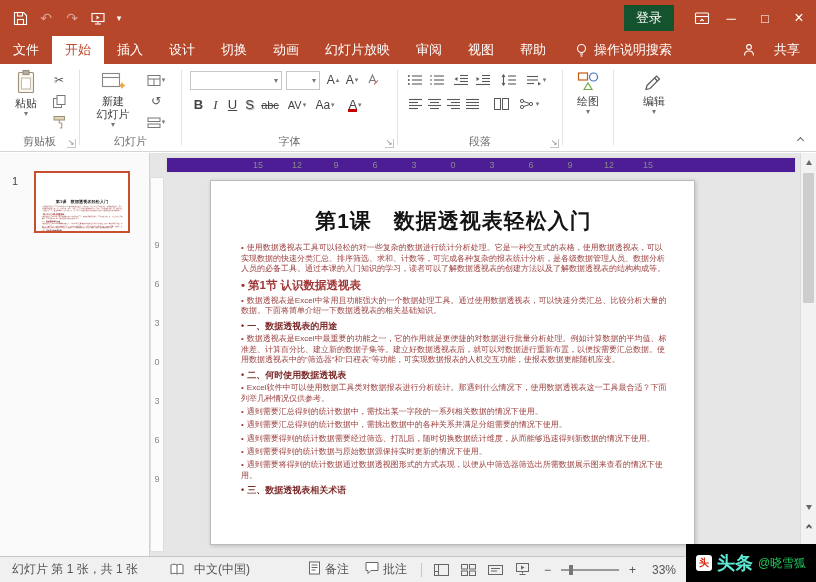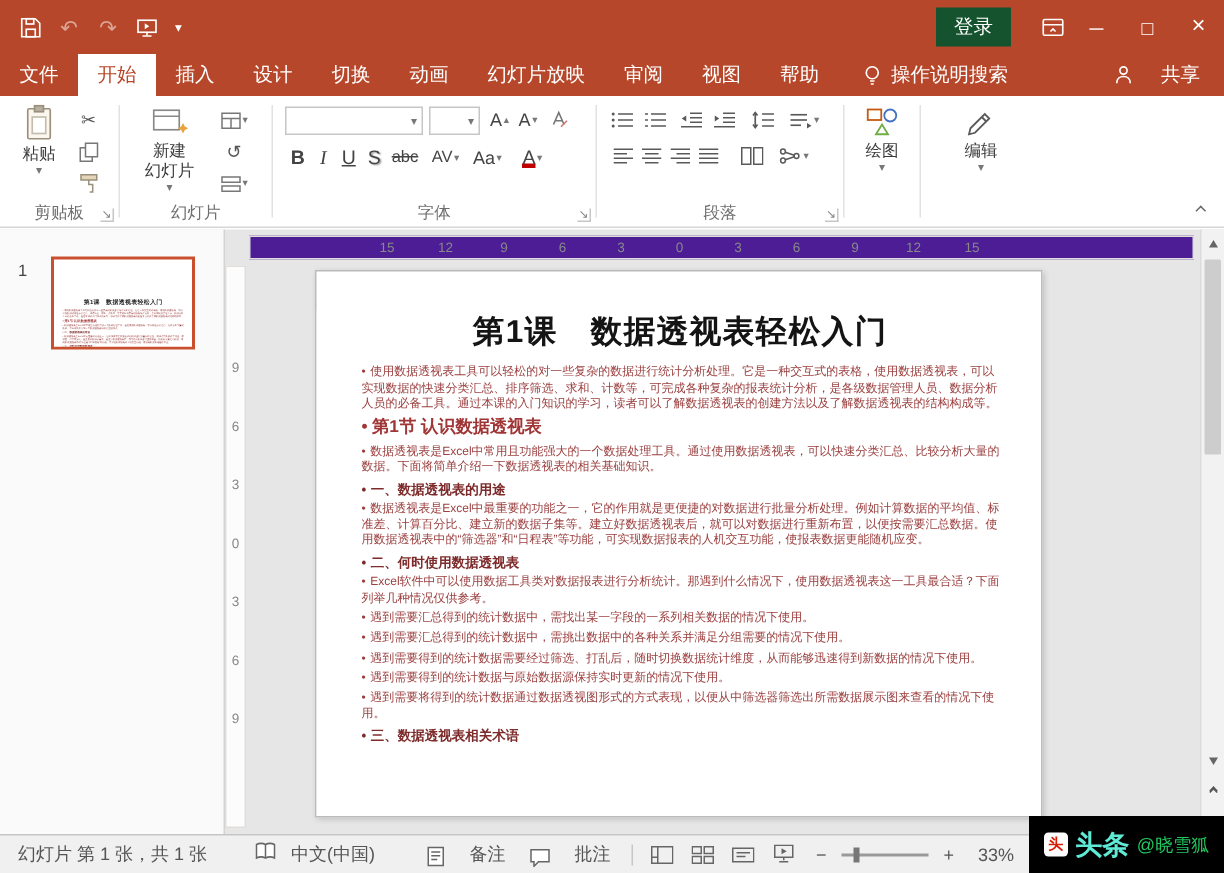--- a/index.html
+++ b/index.html
@@ -86,23 +86,23 @@
   .sthumb{position:absolute;left:2px;right:2px;top:20px;height:130px;background:#CDCDCD;border-radius:1px}
   .triU{width:0;height:0;border-left:3.5px solid transparent;border-right:3.5px solid transparent;border-bottom:5px solid #666}
   .triD{width:0;height:0;border-left:3.5px solid transparent;border-right:3.5px solid transparent;border-top:5px solid #666}
   .dchv{display:flex;flex-direction:column;align-items:center}
   .dchv .chv{width:4px;height:4px;margin:-1.5px 0;border-color:#555}
 
   
   .statusbar{position:absolute;bottom:0;left:0;right:0;height:26px;background:#F0F0F0;border-top:1px solid #C8C6C4;display:flex;align-items:center;font-size:12px;color:#555}
   .sitem{padding:0 6px;white-space:nowrap}
   .sicon{display:flex;align-items:center;padding:0 4px}
-  .sleft{display:flex;align-items:flex-start;padding-left:6px}
+  .sleft{display:flex;align-items:center;padding-left:6px}
   .sright{margin-left:auto;display:flex;align-items:center;gap:4px;padding-right:134px}
-  .withico{display:flex;align-items:flex-end;gap:16px}
+  .withico{display:flex;align-items:flex-start;gap:4px}
   .sdivline{width:1px;height:14px;background:#C8C6C4;margin:0 4px}
   .zslider{display:flex;align-items:center;width:58px;height:12px;position:relative}
   .ztrack{position:absolute;left:0;right:0;top:5.5px;height:1.5px;background:#999}
   .zthumb{position:absolute;left:8px;top:1px;width:4px;height:10px;background:#777}
 
   
   .watermark{position:absolute;right:0;bottom:0;width:130px;height:38px;background:#000;display:flex;align-items:center;justify-content:center;gap:5px;z-index:50}
   .wlogo{width:16px;height:16px;background:#fff;color:#d81e06;font-size:10px;font-weight:bold;border-radius:3px;display:flex;align-items:center;justify-content:center}
   .wbrand{color:#5eead4;font-size:18px;font-weight:bold}
   .whandle{color:#22c55e;font-size:12px}

